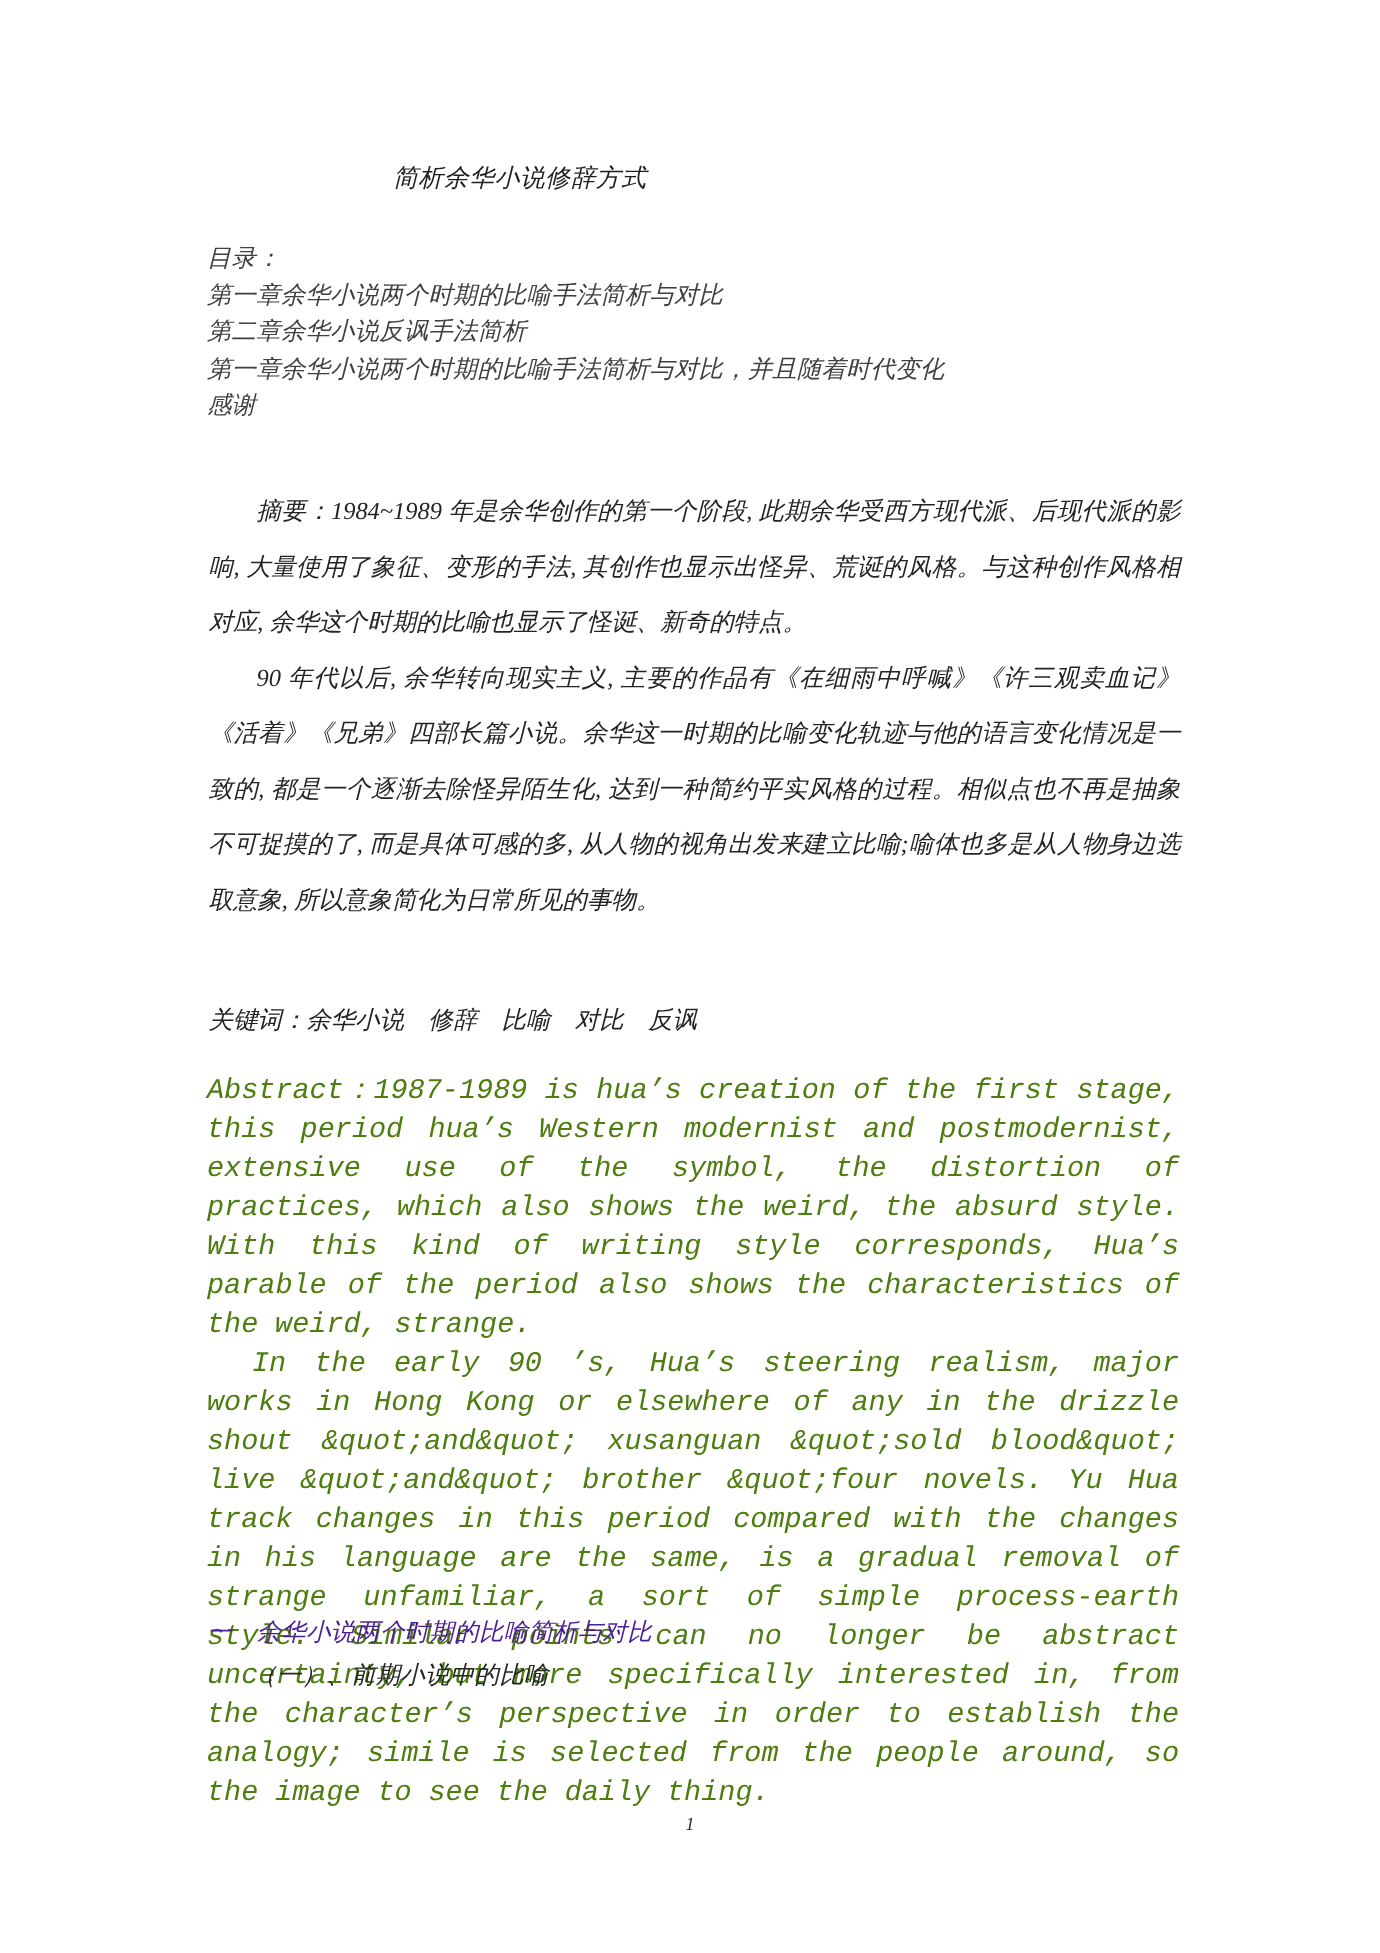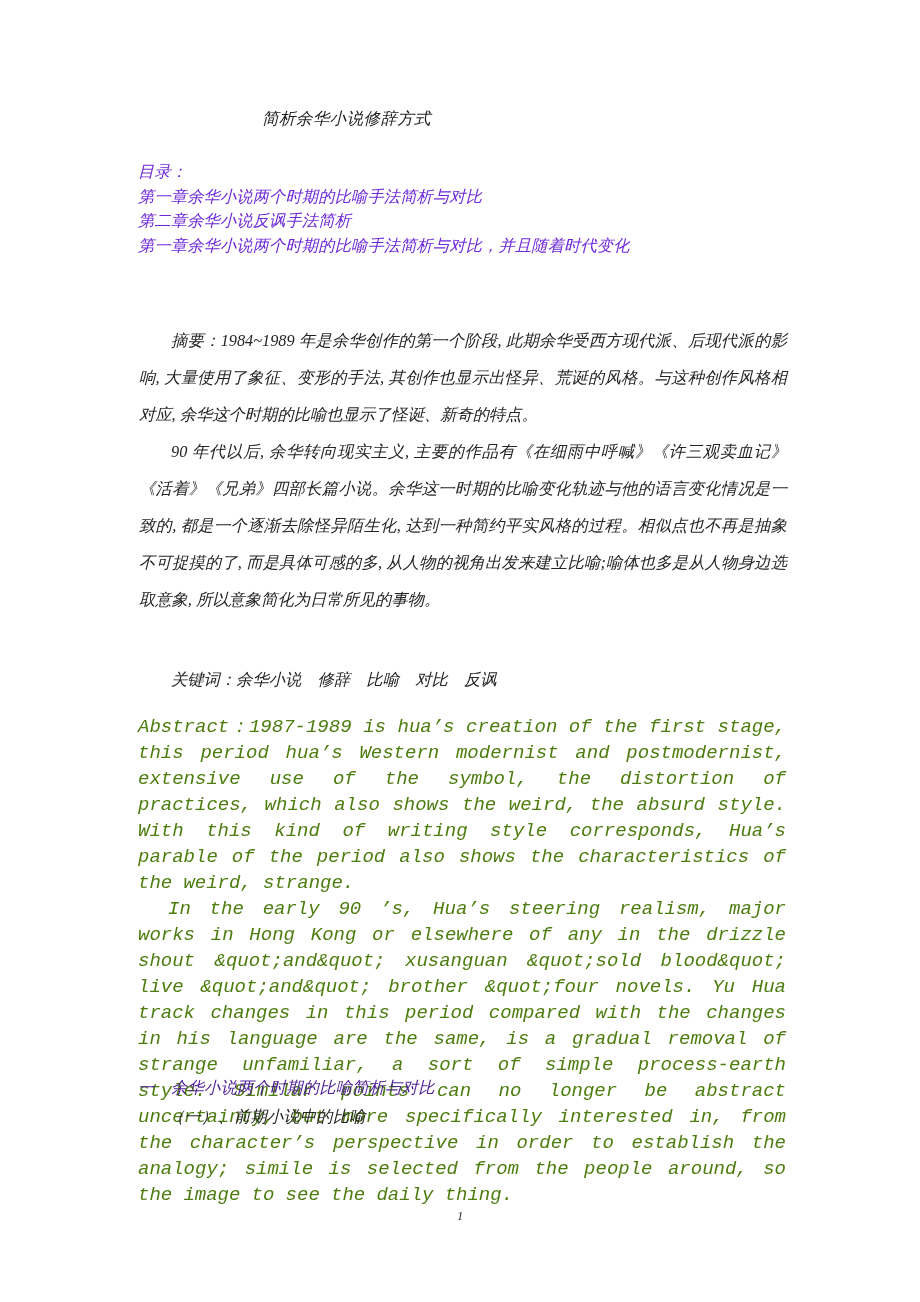--- a/index.html
+++ b/index.html
@@ -43,21 +43,21 @@
   .toc {
     position: absolute;
     left: 138px;
     top: 160px;
     width: 640px;
   }
   .toc-line {
     font-size: 16.2px;
     line-height: 24.6px;
     letter-spacing: 0.2px;
-    color: #6d28d9;
+    color: #404040;
     white-space: nowrap;
   }
 
   
   .cn-body {
     position: absolute;
     left: 139px;
     top: 322px;
     width: 648px;
   }
@@ -73,21 +73,20 @@
 
   
   .keywords {
     position: absolute;
     left: 139px;
     top: 667px;
     font-size: 16.3px;
     line-height: 26px;
     color: #232323;
     white-space: pre;
-    margin-left: 32px;
   }
 
   
   .en-body {
     position: absolute;
     left: 138px;
     top: 714px;
     width: 648px;
     font-family: "Liberation Mono", "DejaVu Sans Mono", monospace;
     font-size: 19px;
@@ -144,20 +143,21 @@
 
 <div class="page">
 
   <div class="doc-title">简析余华小说修辞方式</div>
 
   <div class="toc">
     <div class="toc-line">目录：</div>
     <div class="toc-line">第一章余华小说两个时期的比喻手法简析与对比</div>
     <div class="toc-line">第二章余华小说反讽手法简析</div>
     <div class="toc-line">第一章余华小说两个时期的比喻手法简析与对比，并且随着时代变化</div>
+    <div class="toc-line">感谢</div>
   </div>
 
   <div class="cn-body">
     <p class="cn-para">摘要：1984~1989 年是余华创作的第一个阶段, 此期余华受西方现代派、后现代派的影响, 大量使用了象征、变形的手法, 其创作也显示出怪异、荒诞的风格。与这种创作风格相对应, 余华这个时期的比喻也显示了怪诞、新奇的特点。</p>
     <p class="cn-para">90 年代以后, 余华转向现实主义, 主要的作品有《在细雨中呼喊》《许三观卖血记》《活着》《兄弟》四部长篇小说。余华这一时期的比喻变化轨迹与他的语言变化情况是一致的, 都是一个逐渐去除怪异陌生化, 达到一种简约平实风格的过程。相似点也不再是抽象不可捉摸的了, 而是具体可感的多, 从人物的视角出发来建立比喻;喻体也多是从人物身边选取意象, 所以意象简化为日常所见的事物。</p>
   </div>
 
   <div class="keywords">关键词：余华小说　修辞　比喻　对比　反讽</div>
 
   <div class="en-body">

